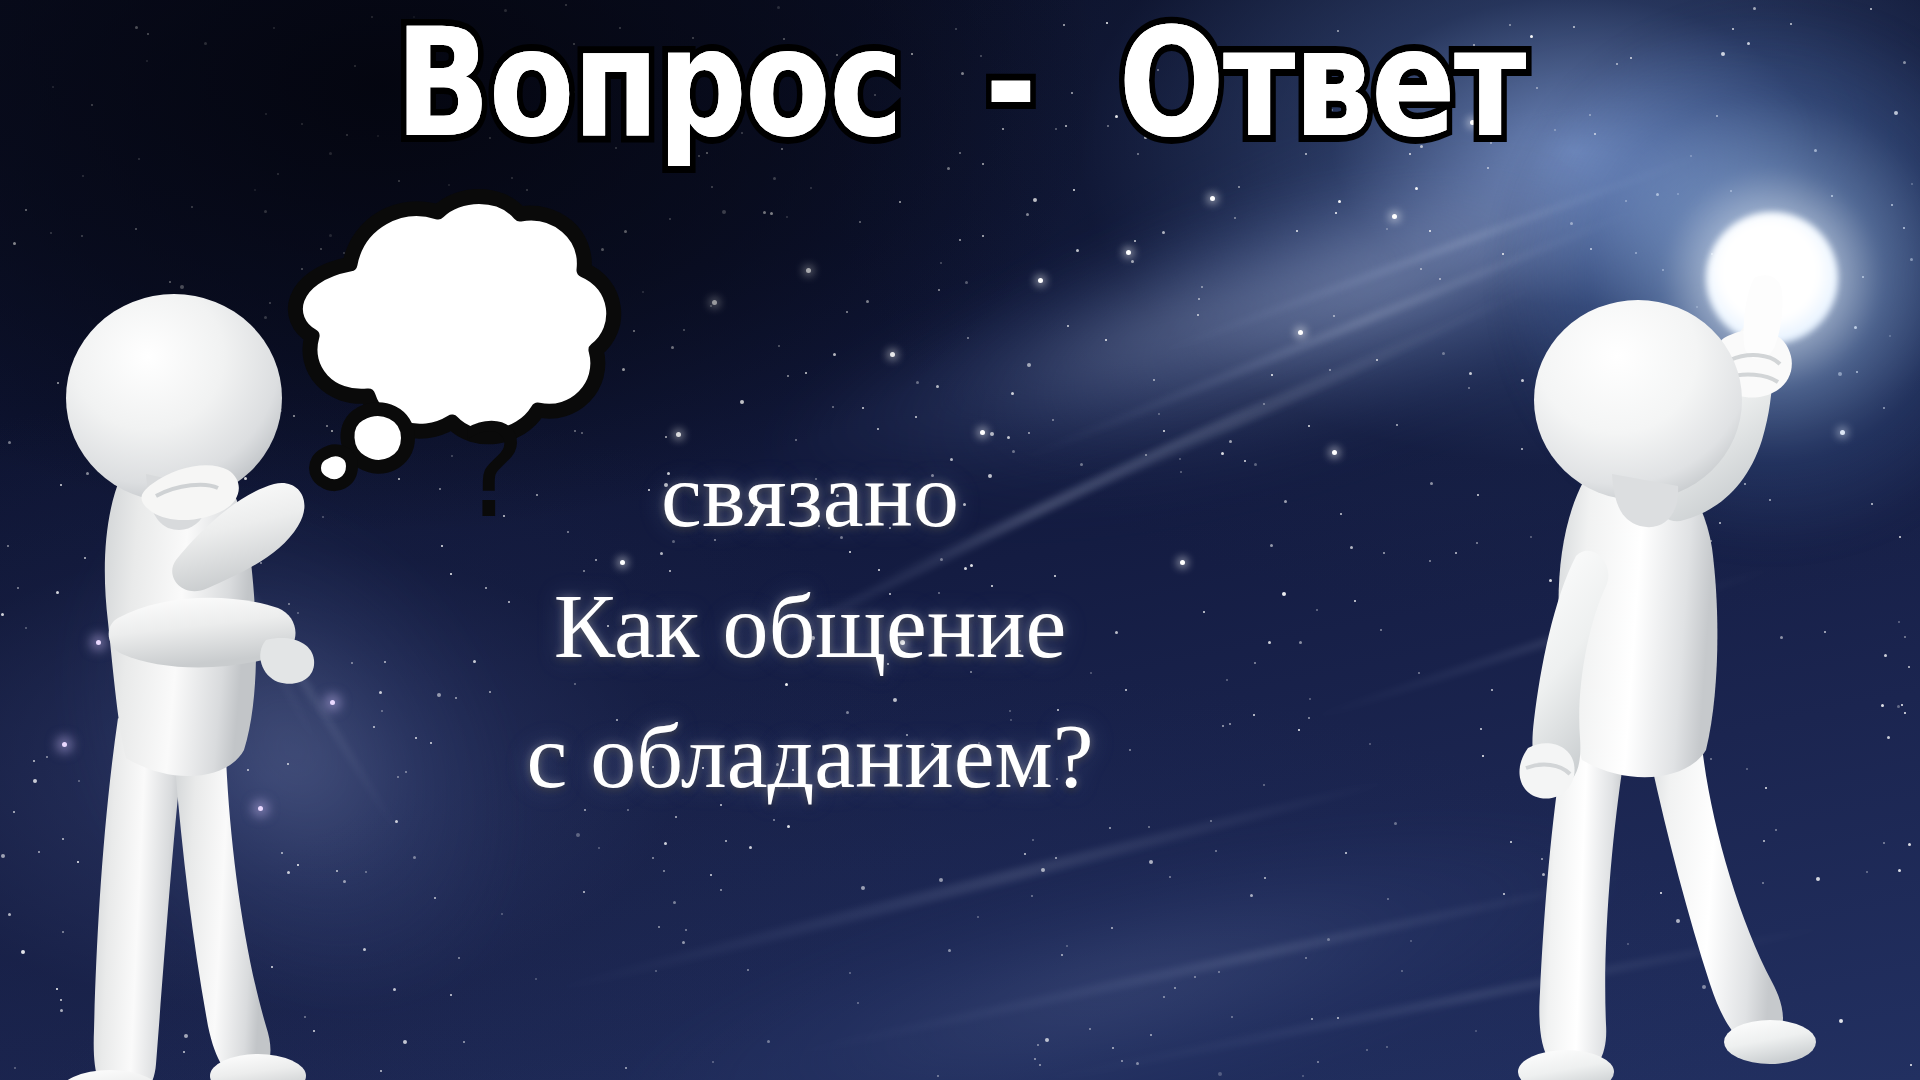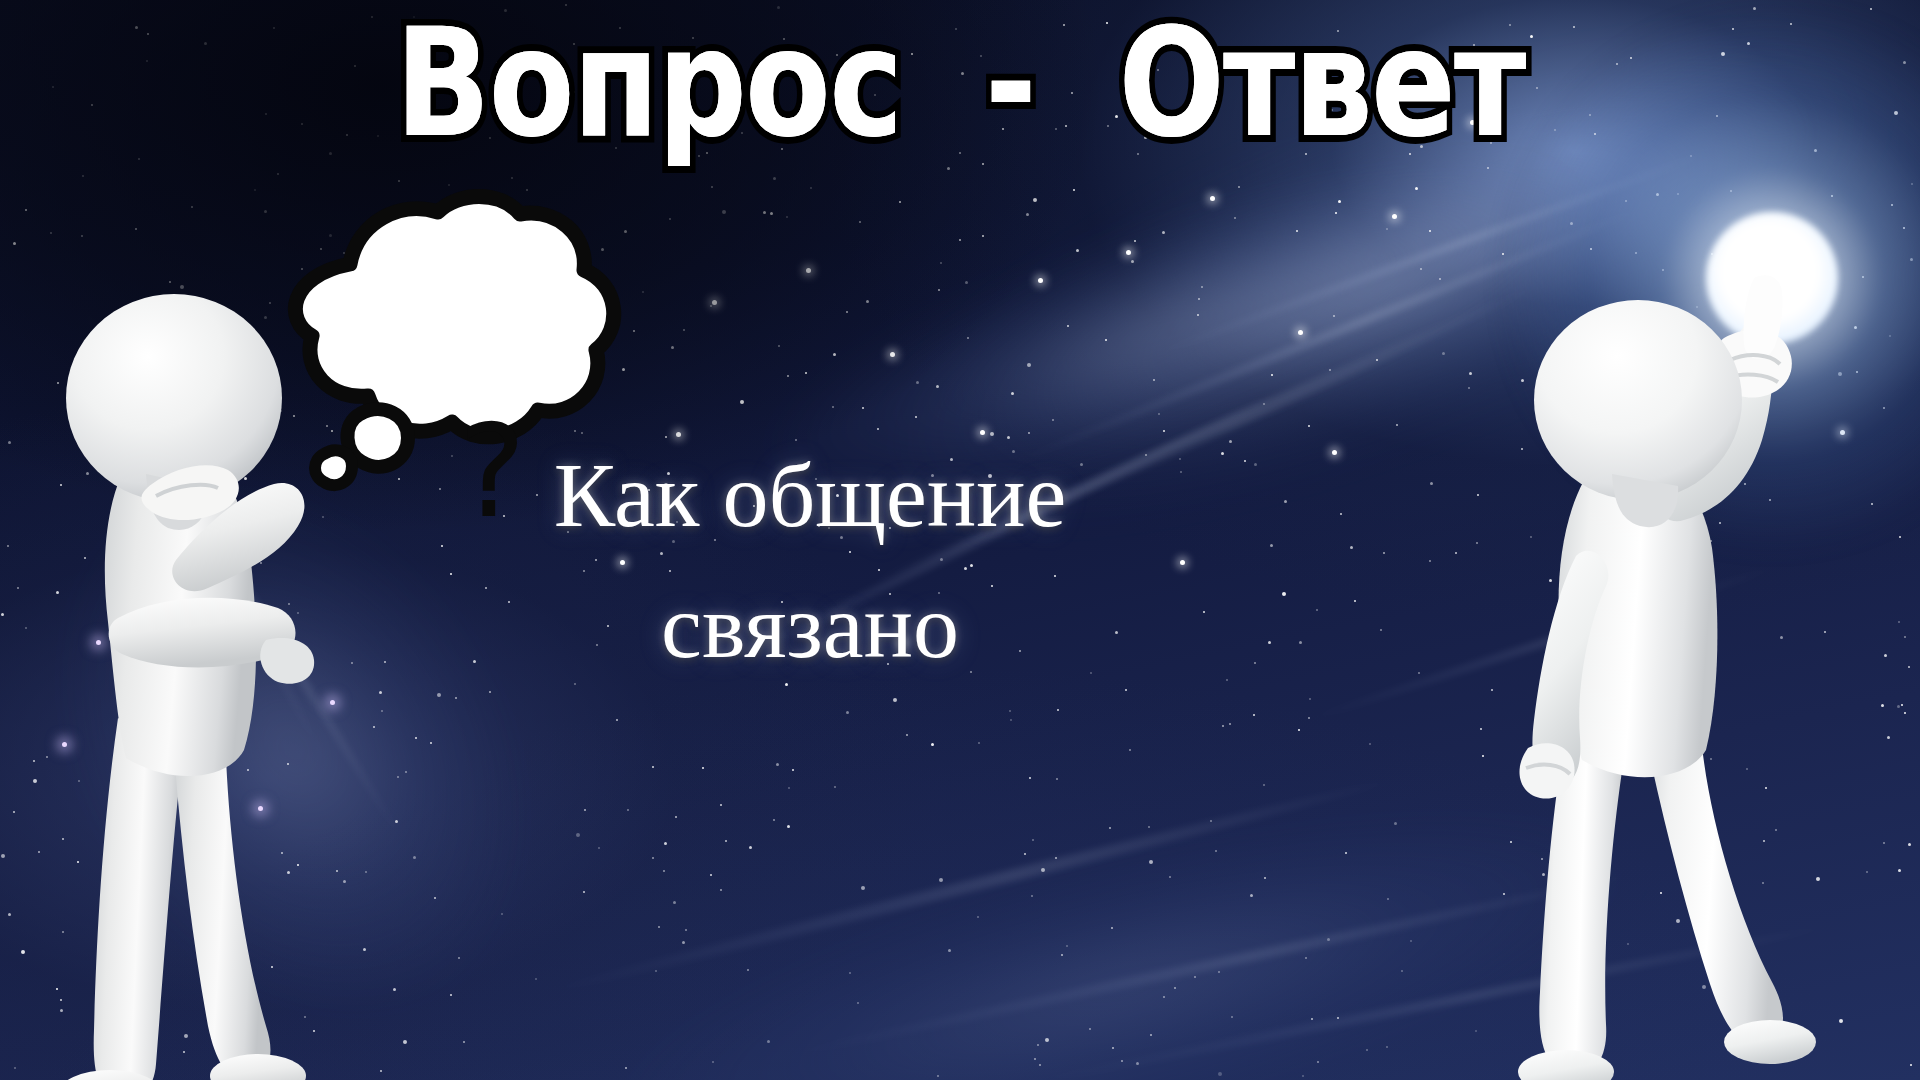--- a/index.html
+++ b/index.html
@@ -996,17 +996,18 @@
       <path d="M128 228 C 150 216, 176 228, 176 252 C 176 276, 150 288, 130 276 C 112 266, 110 238, 128 228 Z" fill="#ffffff" stroke="#0a0a0a" stroke-width="14"></path>
       <path d="M92 268 C 104 260, 120 266, 120 280 C 120 296, 104 304, 92 296 C 80 290, 80 274, 92 268 Z" fill="#ffffff" stroke="#0a0a0a" stroke-width="12"></path>
     </svg>
     <div id="bubble-q">?</div>
   </div>
 
   <div id="title">Вопрос  -  Ответ</div>
   <div id="title-fill">Вопрос  -  Ответ</div>
 
   <div id="question">
+    <span class="q-line">связано</span>
     <span class="q-line">Как общение</span>
-    <span class="q-line">связано</span>
+    <span class="q-line">с обладанием?</span>
   </div>
 
 </div>
 
 </body></html>

